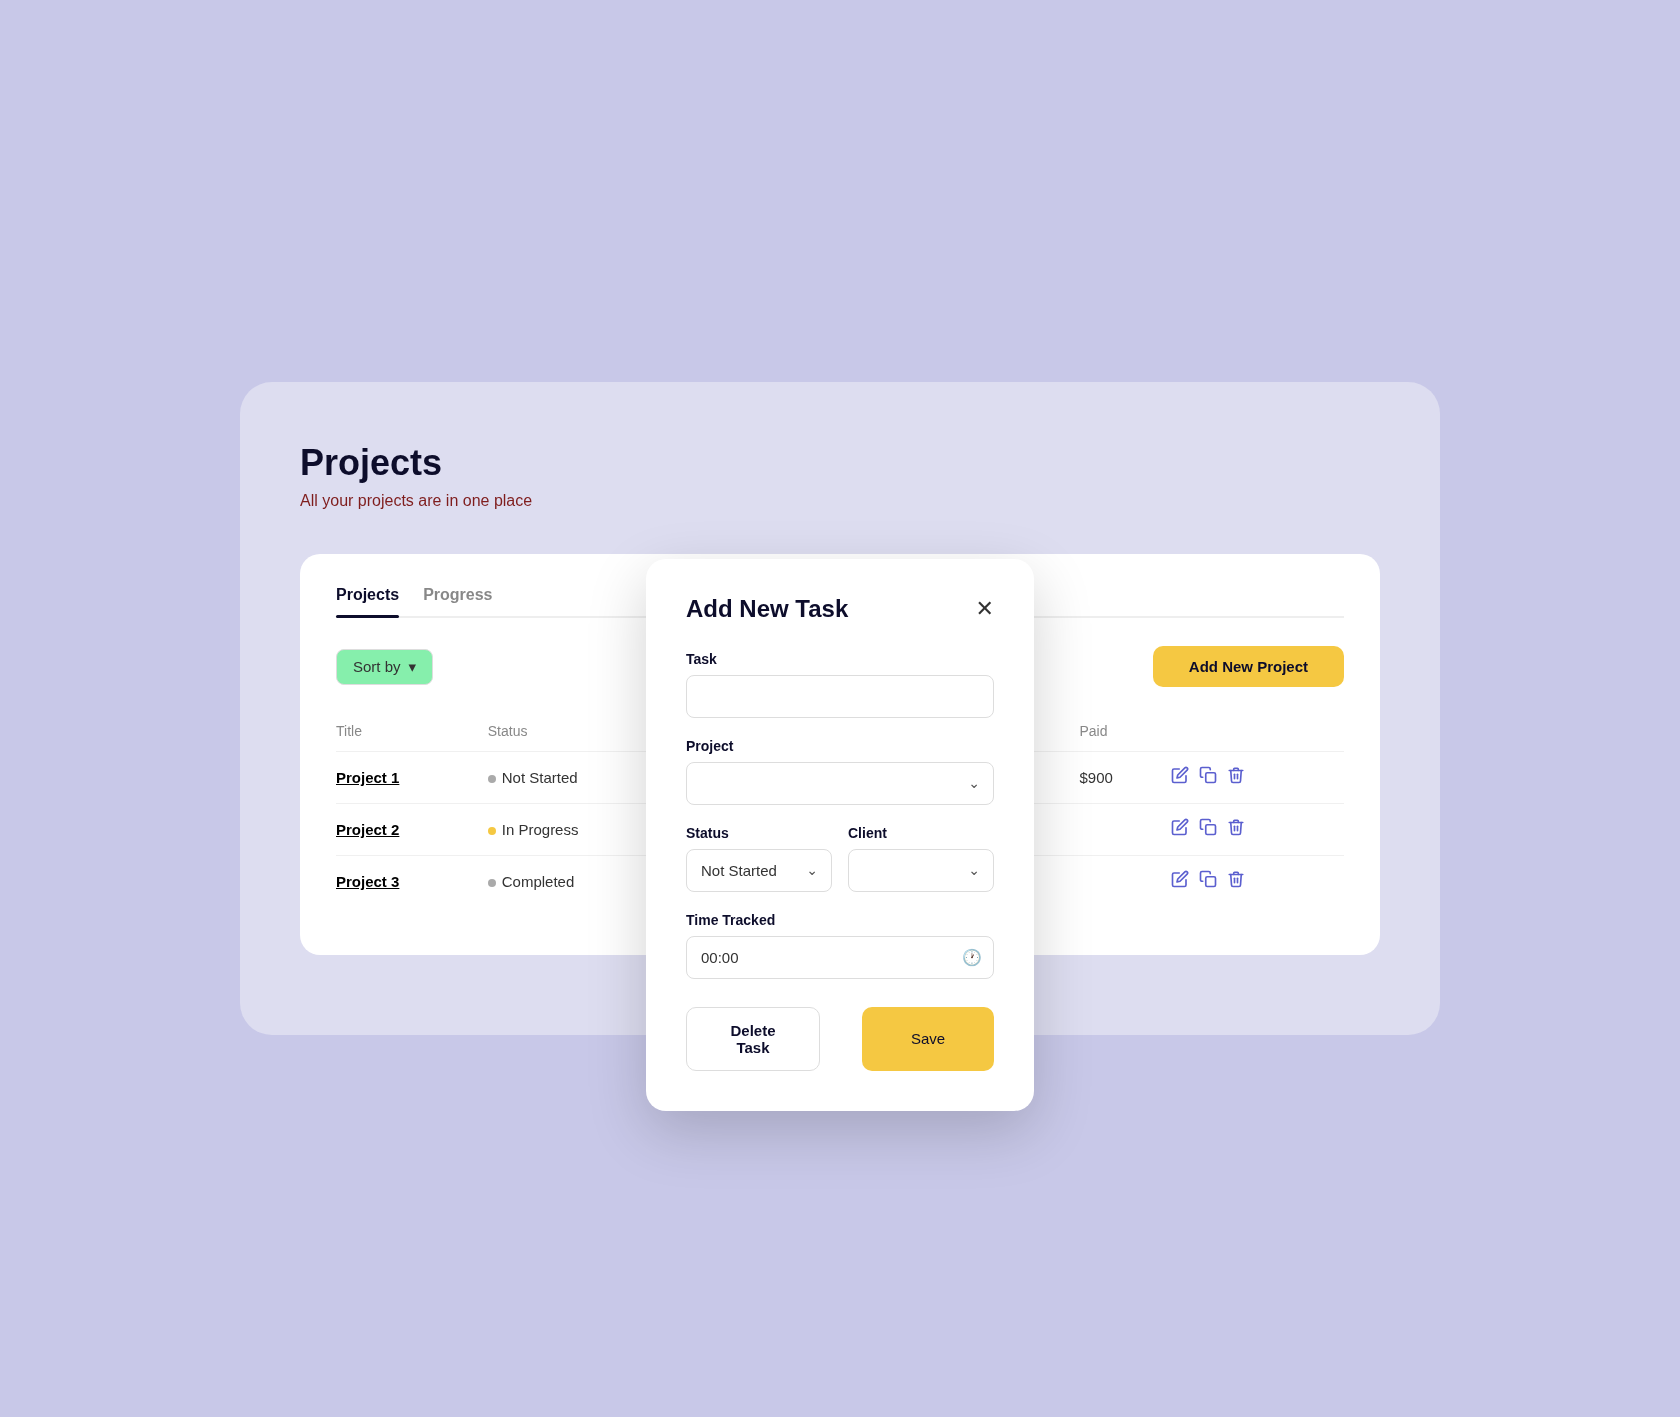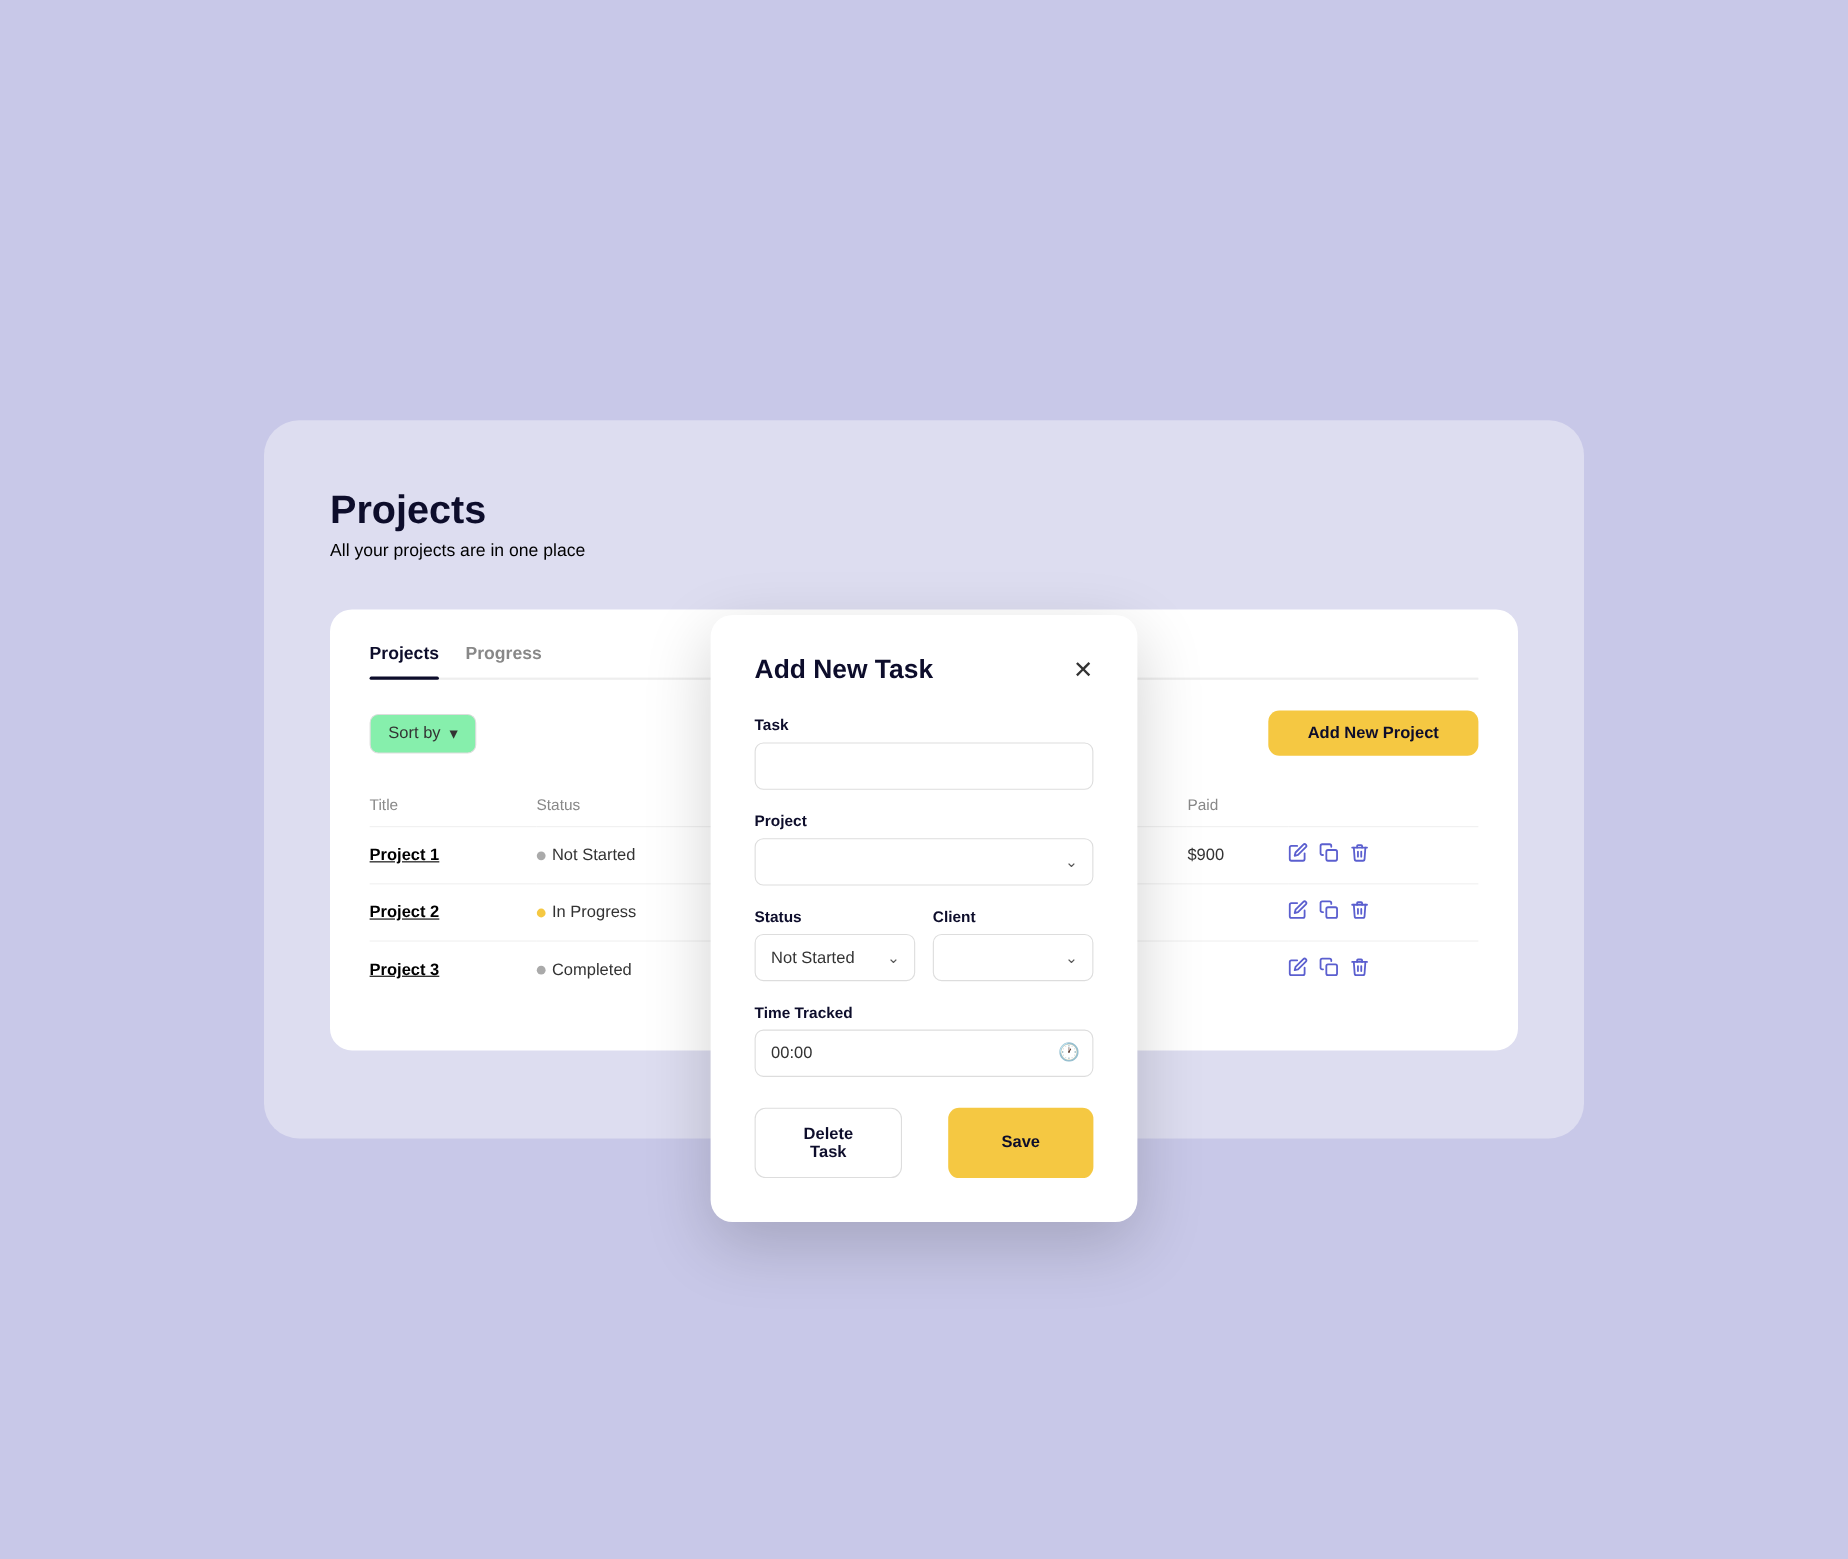--- a/index.html
+++ b/index.html
@@ -21,21 +21,21 @@
       position: relative;
     }
     .page-title {
       font-size: 36px;
       font-weight: 800;
       color: #0d0d2b;
       margin-bottom: 8px;
     }
     .page-subtitle {
       font-size: 16px;
-      color: #000000;
+      color: #7f1d1d;
       margin-bottom: 44px;
     }
     .inner-card {
       background: #fff;
       border-radius: 20px;
       padding: 32px 36px 48px 36px;
       position: relative;
     }
     .tabs {
       display: flex;
@@ -257,21 +257,21 @@
       color: #0d0d2b;
       cursor: pointer;
       flex: 1;
     }
     .save-btn {
       background: #f5c842;
       border: none;
       border-radius: 10px;
       padding: 14px 28px;
       font-size: 15px;
-      font-weight: 700;
+      font-weight: 400;
       color: #0d0d2b;
       cursor: pointer;
       flex: 1;
       margin-left: 26px;
     }
   </style>
 </head>
 <body>
 
 <div class="outer-card">

